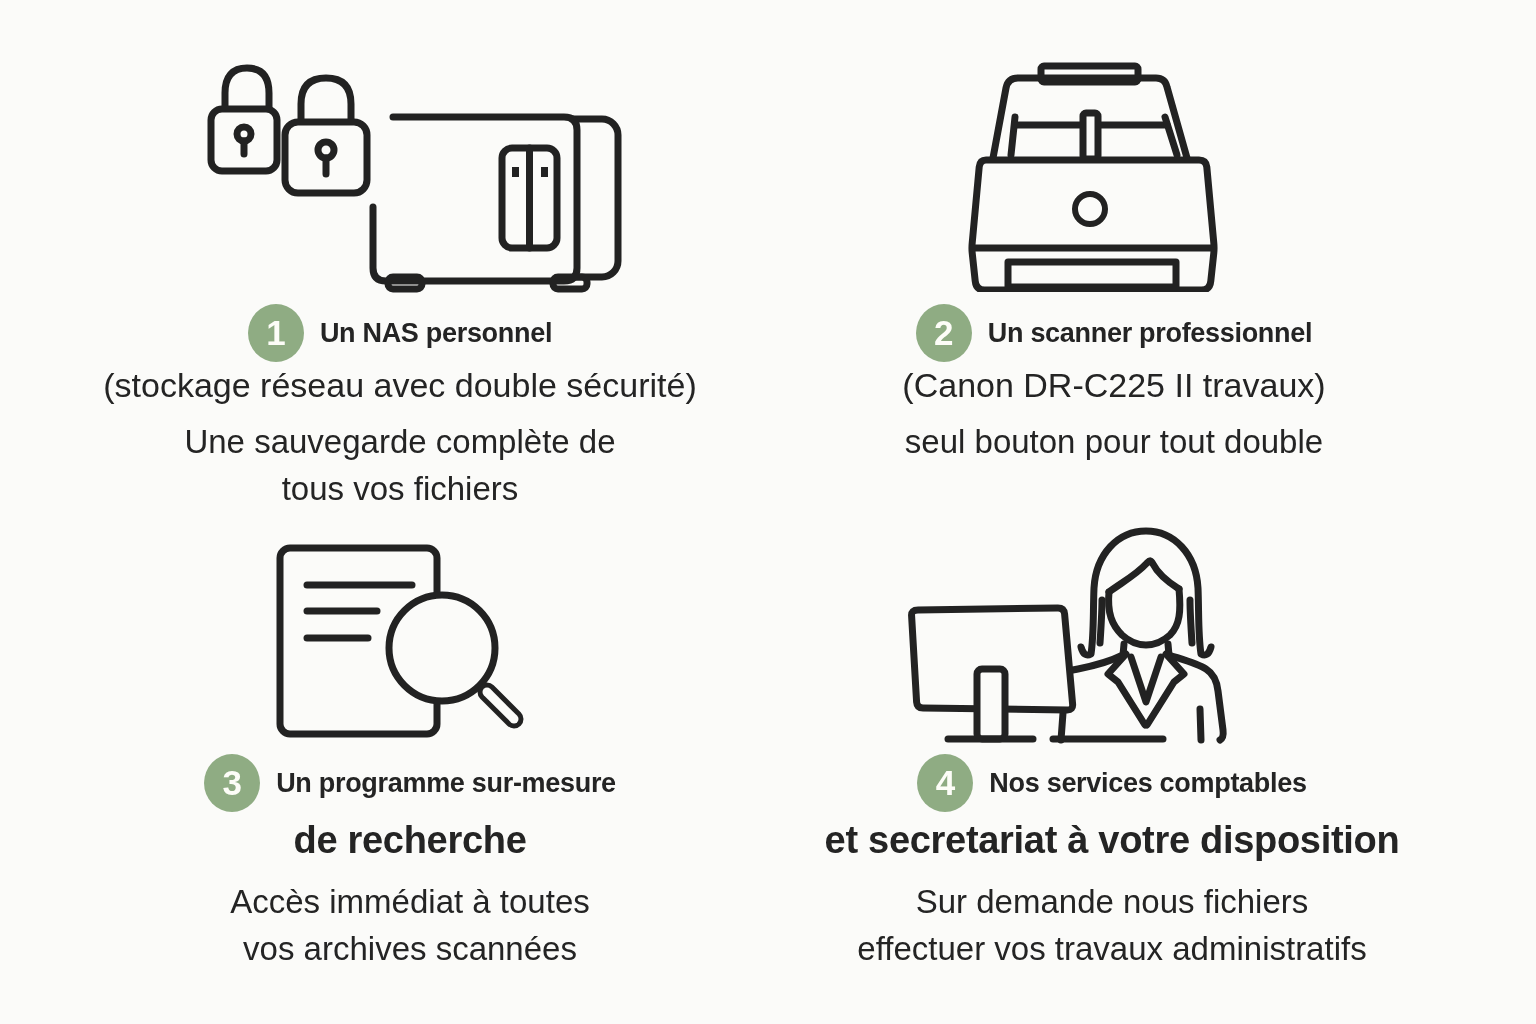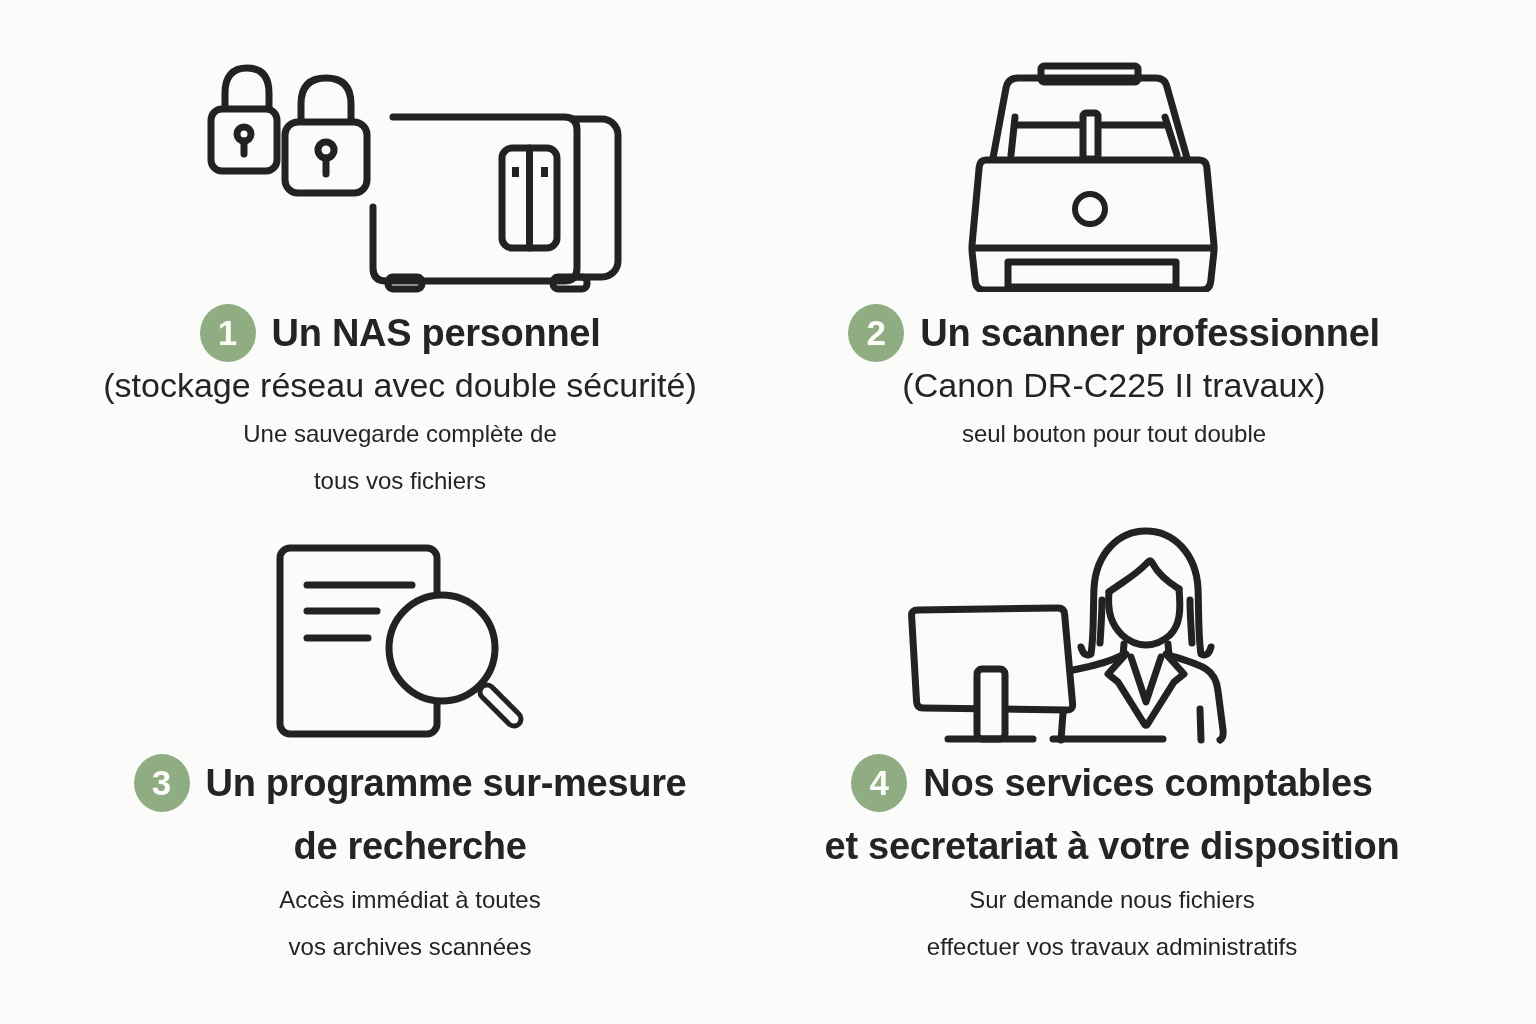--- a/index.html
+++ b/index.html
@@ -32,24 +32,24 @@
   .card3{left:40px;top:752px;width:740px;}
   .card4{left:725px;top:752px;width:774px;}
 
   .title-line{display:flex;align-items:center;justify-content:center;gap:16px;height:62px;}
   .badge{
     flex:0 0 auto;width:56px;height:58px;border-radius:50%;
     background:var(--badge);color:var(--badge-num);
     display:flex;align-items:center;justify-content:center;
     font-size:35px;font-weight:700;
   }
-  .title{font-size:38px;font-weight:700;letter-spacing:-0.3px;margin:0;white-space:nowrap;}
-  .title-second{font-size:38px;font-weight:700;letter-spacing:-0.3px;line-height:52px;margin-top:6px;white-space:nowrap;}
+  .title{font-size:27px;font-weight:700;letter-spacing:-0.3px;margin:0;white-space:nowrap;}
+  .title-second{font-size:38px;font-weight:700;letter-spacing:-0.3px;line-height:52px;margin-top:0;white-space:nowrap;}
   .subtitle{font-size:34px;font-weight:400;line-height:42px;white-space:nowrap;}
-  .desc{font-size:24px;font-weight:400;line-height:47px;margin-top:4px;}
+  .desc{font-size:33px;font-weight:400;line-height:47px;margin-top:12px;}
   .desc div{white-space:nowrap;}
 </style>
 </head>
 <body>
 
 <div class="icon" style="left:185px;top:55px;width:440px;height:250px;">
   <svg viewBox="0 0 440 250">
 
     <rect class="s" x="202" y="64" width="231" height="158" rx="16"></rect>
 

